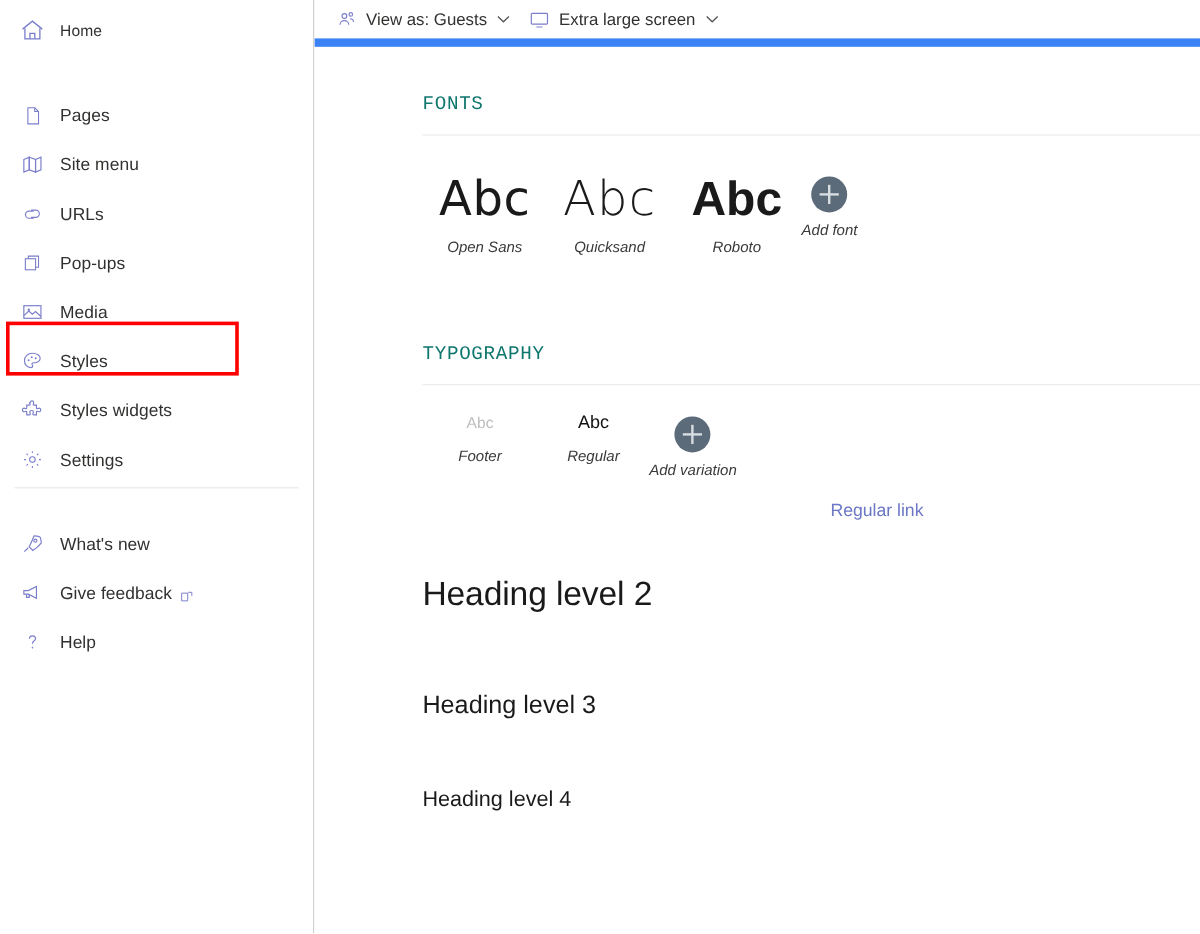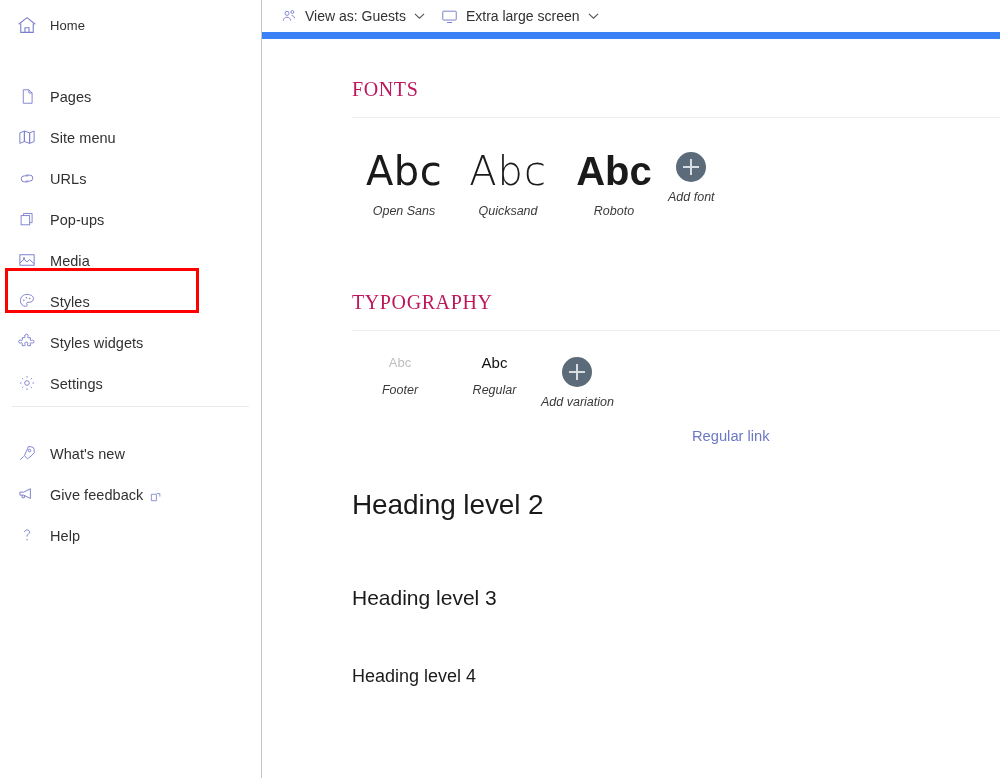--- a/index.html
+++ b/index.html
@@ -111,24 +111,24 @@
   .tb-chev { margin-left: 8px; display: flex; align-items: center; }
 
   #canvas {
     position: absolute;
     top: 40px; left: 0; right: 0; bottom: 0;
     overflow: hidden;
     background: #fff;
   }
 
   .sec-head {
-    font-size: 20px;
-    color: #be185d;
+    font-size: 16px;
+    color: #0f766e;
     letter-spacing: 0.6px;
-    font-family: Liberation Serif, serif;
+    font-family: Liberation Mono, monospace;
     padding-left: 90px;
     padding-top: 0px;
   }
   .sec-rule {
     height: 1px;
     background: #ececec;
     margin-left: 90px;
     margin-right: 0;
   }
 

